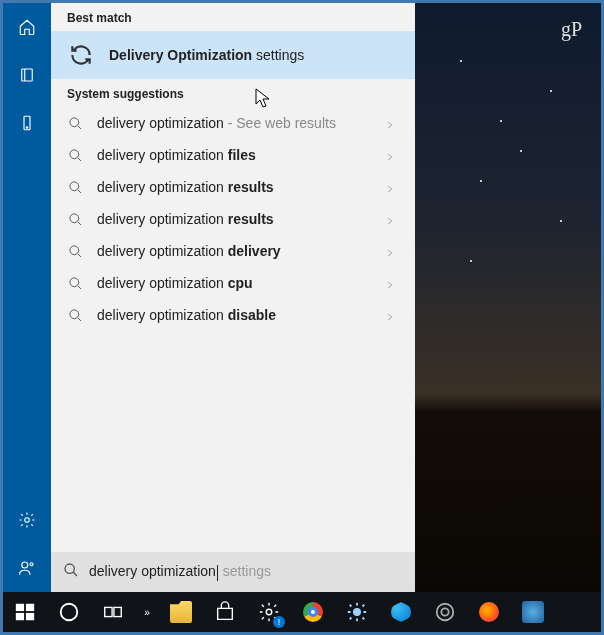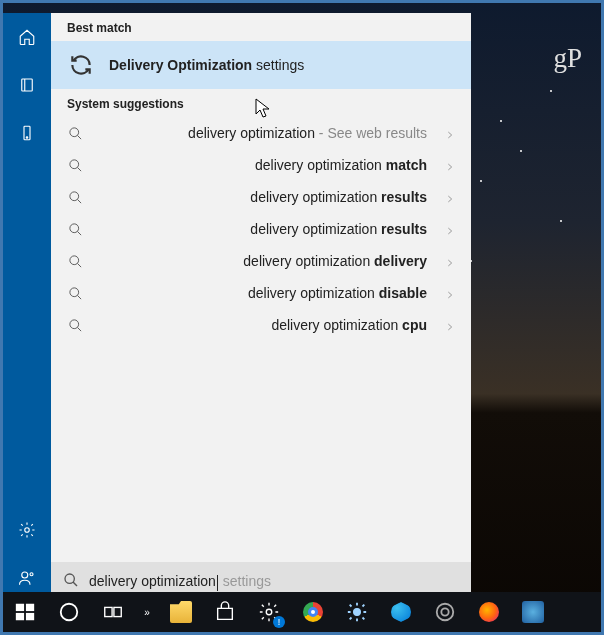--- a/index.html
+++ b/index.html
@@ -10,25 +10,25 @@
   position: relative;
   overflow: hidden;
 }
 .desktop {
   position: absolute; inset: 0;
   background: linear-gradient(to bottom, #0e1a2e 0%, #1e2430 35%, #3a3025 62%, #120d08 65%, #0a0603 100%);
 }
 .star { position: absolute; background: #fff; border-radius: 50%; width: 2px; height: 2px; }
 .watermark {
   position: absolute; top: 18px; right: 22px;
-  color: #e0e0e0; font-size: 27px; font-family: Georgia, serif; margin-top: 25px;
+  color: #e0e0e0; font-size: 20px; font-family: Georgia, serif;
 }
 .cortana {
-  position: absolute; left: 3px; top: 13px;
-  width: 468px; height: 589px;
+  position: absolute; left: 3px; top: 3px;
+  width: 412px; height: 589px;
   display: flex;
 }
 .sidebar {
   width: 48px;
   background: #005a9e;
   display: flex; flex-direction: column;
 }
 .sidebar-top { flex: 1; display: flex; flex-direction: column; }
 .sidebar-btn {
   width: 48px; height: 48px;
@@ -51,21 +51,21 @@
   display: flex; align-items: center; gap: 14px;
   cursor: pointer;
   position: relative;
 }
 .bm-icon { width: 28px; height: 28px; display: flex; align-items: center; justify-content: center; }
 .bm-icon svg { width: 26px; height: 26px; stroke: #333; stroke-width: 2; fill: none; }
 .bm-text { display: flex; flex-direction: column; }
 .bm-title { font-size: 14px; color: #222; }
 .bm-title .bold { font-weight: 600; }
 .bm-sub { font-size: 12px; color: #666; margin-top: 2px; }
-.suggestions { flex: 1; overflow: hidden; text-align: right; }
+.suggestions { flex: 1; overflow: hidden; }
 .sugg-item {
   display: flex; align-items: center;
   padding: 8px 16px;
   gap: 14px;
   cursor: pointer;
 }
 .sugg-icon { width: 16px; height: 16px; display: flex; align-items: center; justify-content: center; }
 .sugg-icon svg { width: 15px; height: 15px; stroke: #555; stroke-width: 1.5; fill: none; }
 .sugg-text { flex: 1; font-size: 14px; color: #222; }
 .sugg-text .bold { font-weight: 600; }
@@ -206,21 +206,21 @@
               <polyline points="8 5 16 12 8 19"></polyline>
             </svg></div>
         </div>
         <div class="sugg-item">
           <div class="sugg-icon">
             <svg viewBox="0 0 24 24">
               <circle cx="10" cy="10" r="7"></circle>
               <line x1="21" y1="21" x2="15" y2="15"></line>
             </svg>
           </div>
-          <div class="sugg-text"><span>delivery optimization </span><span class="bold">match</span><span class="gray"></span></div>
+          <div class="sugg-text"><span>delivery optimization </span><span class="bold">files</span><span class="gray"></span></div>
           <div class="sugg-chevron"><svg viewBox="0 0 24 24">
               <polyline points="8 5 16 12 8 19"></polyline>
             </svg></div>
         </div>
         <div class="sugg-item">
           <div class="sugg-icon">
             <svg viewBox="0 0 24 24">
               <circle cx="10" cy="10" r="7"></circle>
               <line x1="21" y1="21" x2="15" y2="15"></line>
             </svg>
@@ -254,33 +254,33 @@
               <polyline points="8 5 16 12 8 19"></polyline>
             </svg></div>
         </div>
         <div class="sugg-item">
           <div class="sugg-icon">
             <svg viewBox="0 0 24 24">
               <circle cx="10" cy="10" r="7"></circle>
               <line x1="21" y1="21" x2="15" y2="15"></line>
             </svg>
           </div>
+          <div class="sugg-text"><span>delivery optimization </span><span class="bold">cpu</span><span class="gray"></span></div>
+          <div class="sugg-chevron"><svg viewBox="0 0 24 24">
+              <polyline points="8 5 16 12 8 19"></polyline>
+            </svg></div>
+        </div>
+        <div class="sugg-item">
+          <div class="sugg-icon">
+            <svg viewBox="0 0 24 24">
+              <circle cx="10" cy="10" r="7"></circle>
+              <line x1="21" y1="21" x2="15" y2="15"></line>
+            </svg>
+          </div>
           <div class="sugg-text"><span>delivery optimization </span><span class="bold">disable</span><span class="gray"></span></div>
-          <div class="sugg-chevron"><svg viewBox="0 0 24 24">
-              <polyline points="8 5 16 12 8 19"></polyline>
-            </svg></div>
-        </div>
-        <div class="sugg-item">
-          <div class="sugg-icon">
-            <svg viewBox="0 0 24 24">
-              <circle cx="10" cy="10" r="7"></circle>
-              <line x1="21" y1="21" x2="15" y2="15"></line>
-            </svg>
-          </div>
-          <div class="sugg-text"><span>delivery optimization </span><span class="bold">cpu</span><span class="gray"></span></div>
           <div class="sugg-chevron"><svg viewBox="0 0 24 24">
               <polyline points="8 5 16 12 8 19"></polyline>
             </svg></div>
         </div>
       </div>
 
     <div class="search-box">
       <span>
         <svg viewBox="0 0 24 24">
             <circle cx="10" cy="10" r="7"></circle>

